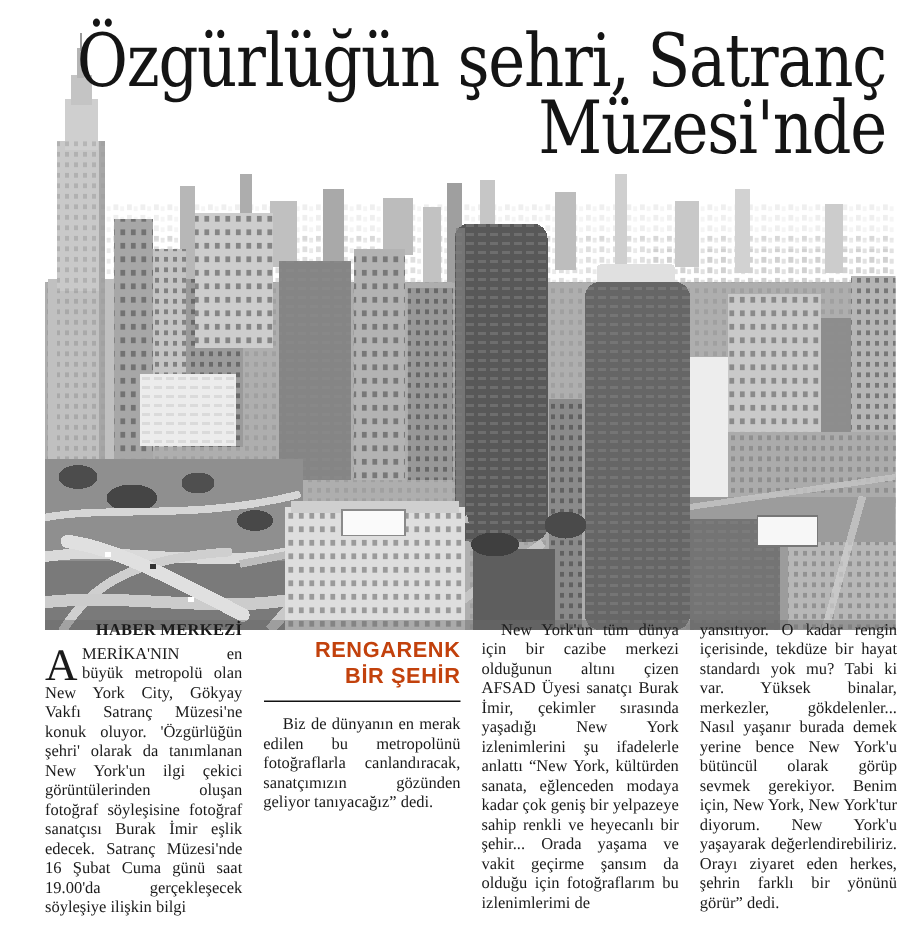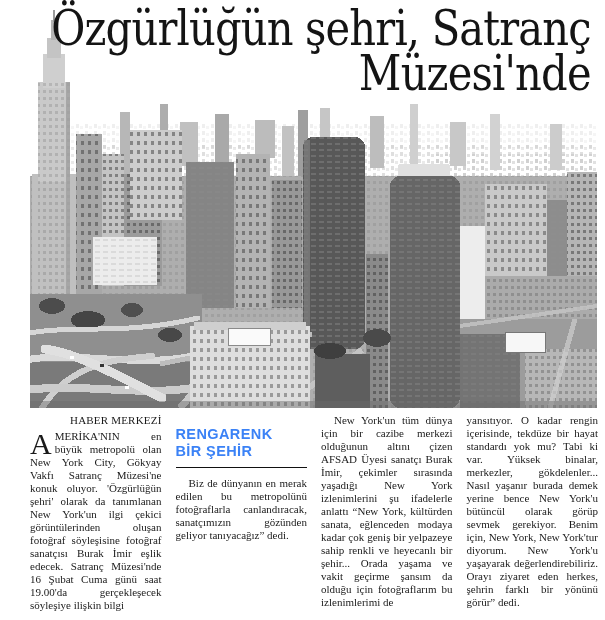--- a/index.html
+++ b/index.html
@@ -1,51 +1,51 @@
 <!DOCTYPE html>
 <html><head>
 <meta charset="utf-8">
 <style>
   html,body { margin:0; padding:0; background:#ffffff; }
   .page {
     position:relative; width:605px; height:620px; background:#ffffff;
     overflow:hidden; font-family:"Liberation Serif", serif; color:#1a1a1a;
   }
   
-  .photo { position:absolute; left:30px; top:4px; width:567px; height:404px; }
+  .photo { position:absolute; left:30px; top:16px; width:567px; height:404px; }
   .photo svg { display:block; width:567px; height:404px; }
   
   .headline {
     position:absolute; top:2px; right:6px; margin:0;
     font-family:"DejaVu Serif", serif; font-weight:400;
     font-size:49px; line-height:45px; letter-spacing:-1px;
     color:#141414; text-align:right; white-space:nowrap;
     transform:scaleX(0.85); transform-origin:top right;
   }
   .headline .hl { display:block; }
   
   .body-text {
     position:absolute; left:30px; top:414px; width:568px;
     display:flex; gap:14px;
   }
   .col { flex:1 1 0; font-size:11px; line-height:13px; text-align:justify; }
   .byline {
-    font-weight:normal; text-align:right; font-size:11px;
+    font-weight:bold; text-align:right; font-size:11px;
     letter-spacing:0.2px; margin:0 0 3px 0; line-height:13px;
   }
   .p { margin:0; }
   .indent { text-indent:13px; }
   .dropcap {
     float:left; font-size:30px; line-height:25px;
     padding:1px 3px 0 0; font-weight:400;
   }
   .subhead {
     font-family:"Liberation Sans", sans-serif; font-weight:bold;
     font-size:14.5px; line-height:17px; letter-spacing:0.4px;
-    text-align:left; color:#3b82f6;
+    text-align:right; color:#c2410c;
     border-bottom:1.5px solid #111; padding-bottom:7px;
     margin:12px 0 9px 0;
   }
 </style>
 </head>
 <body>
 
 <div class="page">
 
   <div class="photo" title="Black-and-white aerial photograph of the New York City skyline with the Empire State Building at left, dense midtown blocks, two dark residential towers and highway ramps in the foreground">

